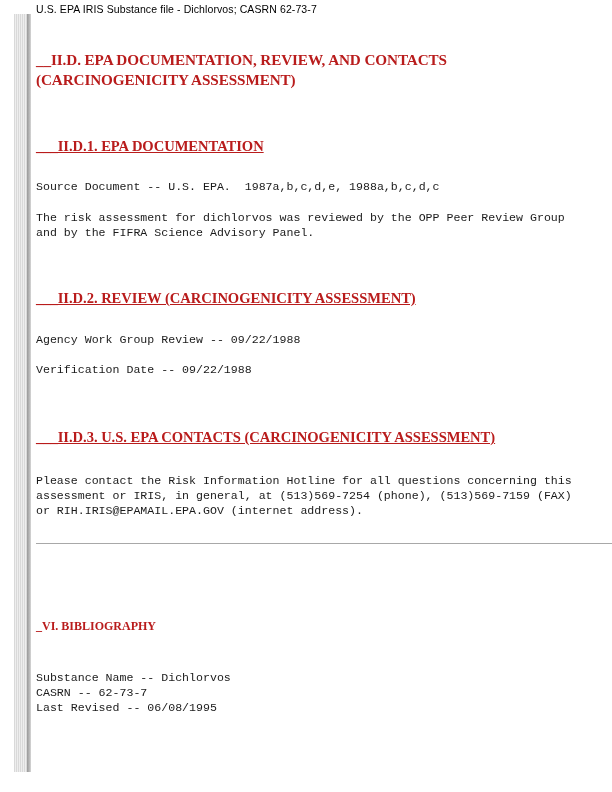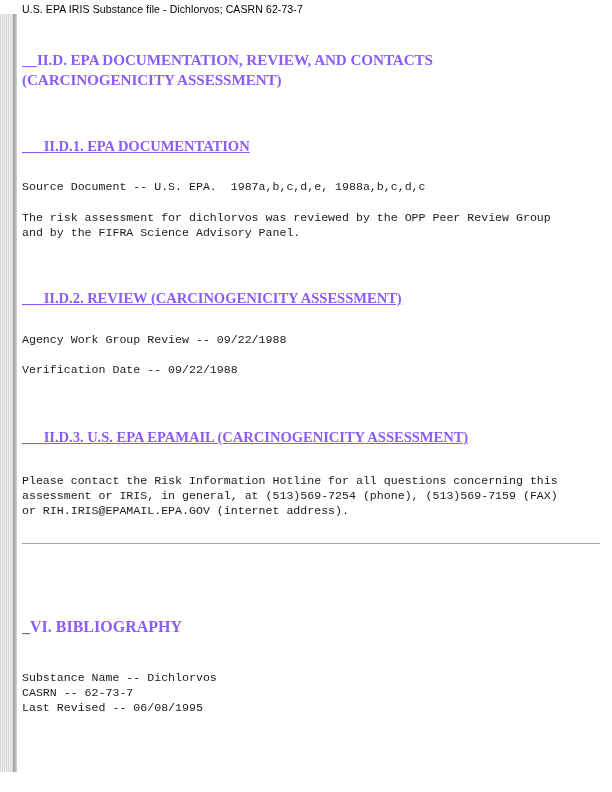--- a/index.html
+++ b/index.html
@@ -15,20 +15,21 @@
     overflow: hidden;
     font-family: "Liberation Sans", sans-serif;
     color: #000000;
   }
 
   
   .page {
     position: absolute;
     inset: 0;
     background: #ffffff;
+    margin-left: 14px;
   }
 
   
   .gutter {
     position: absolute;
     left: 0;
     top: 14px;
     width: 13px;
     height: 758px;
     background:
@@ -75,37 +76,37 @@
     position: absolute;
     left: 22px;
     top: 14px;
     width: 578px;
   }
 
   
   h1.doc-h1, h2.doc-h2, h2.doc-h1b {
     font-family: "Liberation Serif", "DejaVu Serif", serif;
     font-weight: bold;
-    color: #8b5cf6;
+    color: #b91c1c;
     margin: 0;
     padding: 0;
   }
   .doc-h1 {
     font-size: 15.2px;
     line-height: 20px;
     letter-spacing: -0.1px;
   }
   .doc-h2 {
     font-size: 14.6px;
     line-height: 19px;
     letter-spacing: -0.05px;
     text-decoration: underline;
   }
   .doc-h1b {
-    font-size: 16px;
+    font-size: 12px;
     line-height: 21px;
   }
 
   
   .mono {
     font-family: "Liberation Mono", "DejaVu Sans Mono", monospace;
     font-size: 11.6px;
     line-height: 15.6px;
     white-space: pre;
     color: #1a1a1a;
@@ -145,21 +146,21 @@
     <p class="mono blk" style="top:196px;">The risk assessment for dichlorvos was reviewed by the OPP Peer Review Group</p>
 
     <p class="mono blk" style="top:211px;">and by the FIFRA Science Advisory Panel.</p>
 
     <h2 class="doc-h2 blk" style="top:275px;">___II.D.2.  REVIEW (CARCINOGENICITY ASSESSMENT)</h2>
 
     <p class="mono blk" style="top:318px;">Agency Work Group Review -- 09/22/1988</p>
 
     <p class="mono blk" style="top:348px;">Verification Date -- 09/22/1988</p>
 
-    <h2 class="doc-h2 blk" style="top:414px;">___II.D.3.  U.S. EPA EPAMAIL (CARCINOGENICITY ASSESSMENT)</h2>
+    <h2 class="doc-h2 blk" style="top:414px;">___II.D.3.  U.S. EPA CONTACTS (CARCINOGENICITY ASSESSMENT)</h2>
 
     <p class="mono blk" style="top:459px;">Please contact the Risk Information Hotline for all questions concerning this</p>
 
     <p class="mono blk" style="top:474px;">assessment or IRIS, in general, at (513)569-7254 (phone), (513)569-7159 (FAX)</p>
 
     <p class="mono blk" style="top:489px;">or RIH.IRIS@EPAMAIL.EPA.GOV (internet address).</p>
 
     <hr class="rule blk" style="top:529px;">
 
     <h2 class="doc-h1b blk" style="top:602px;">_VI.  BIBLIOGRAPHY</h2>

